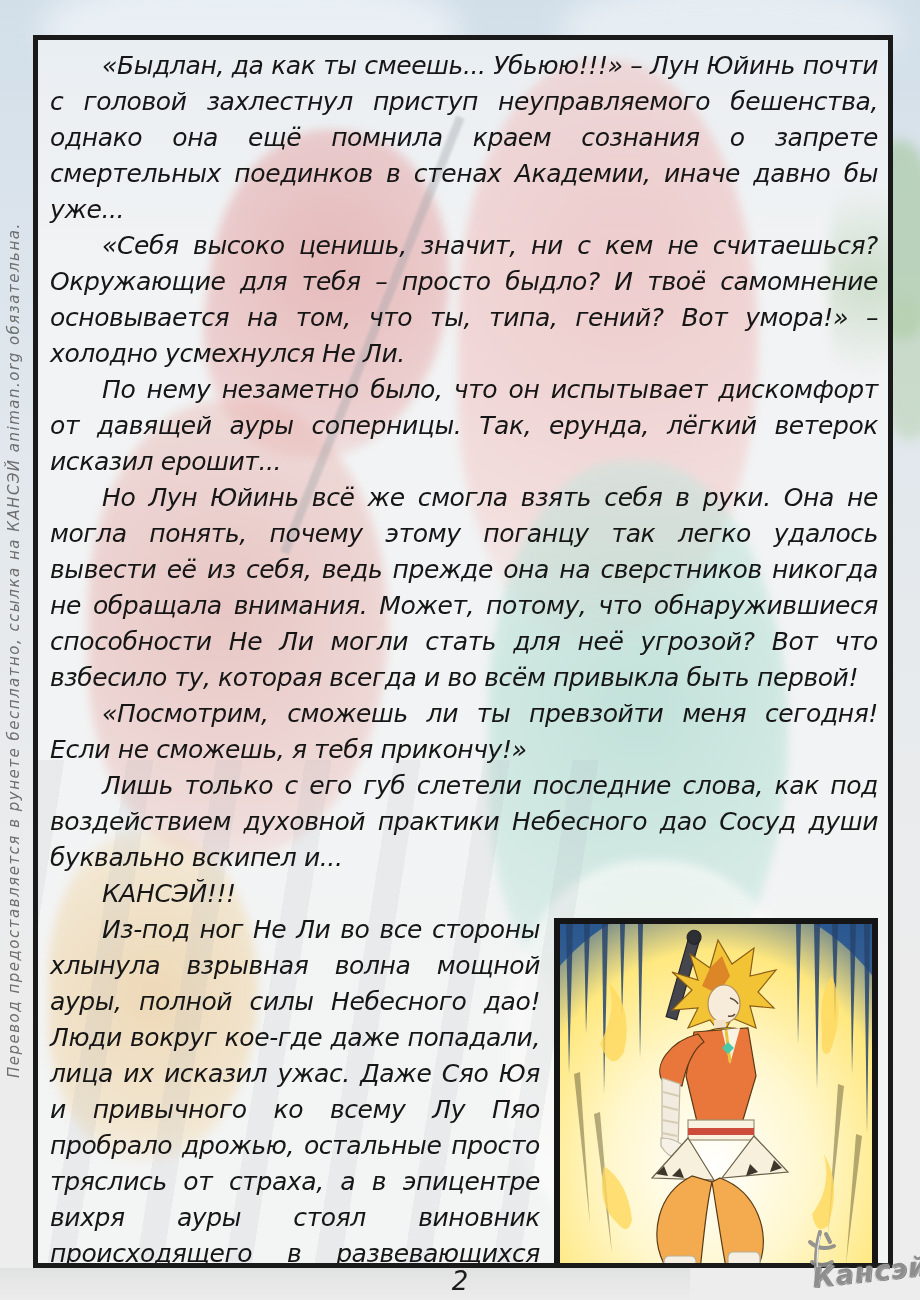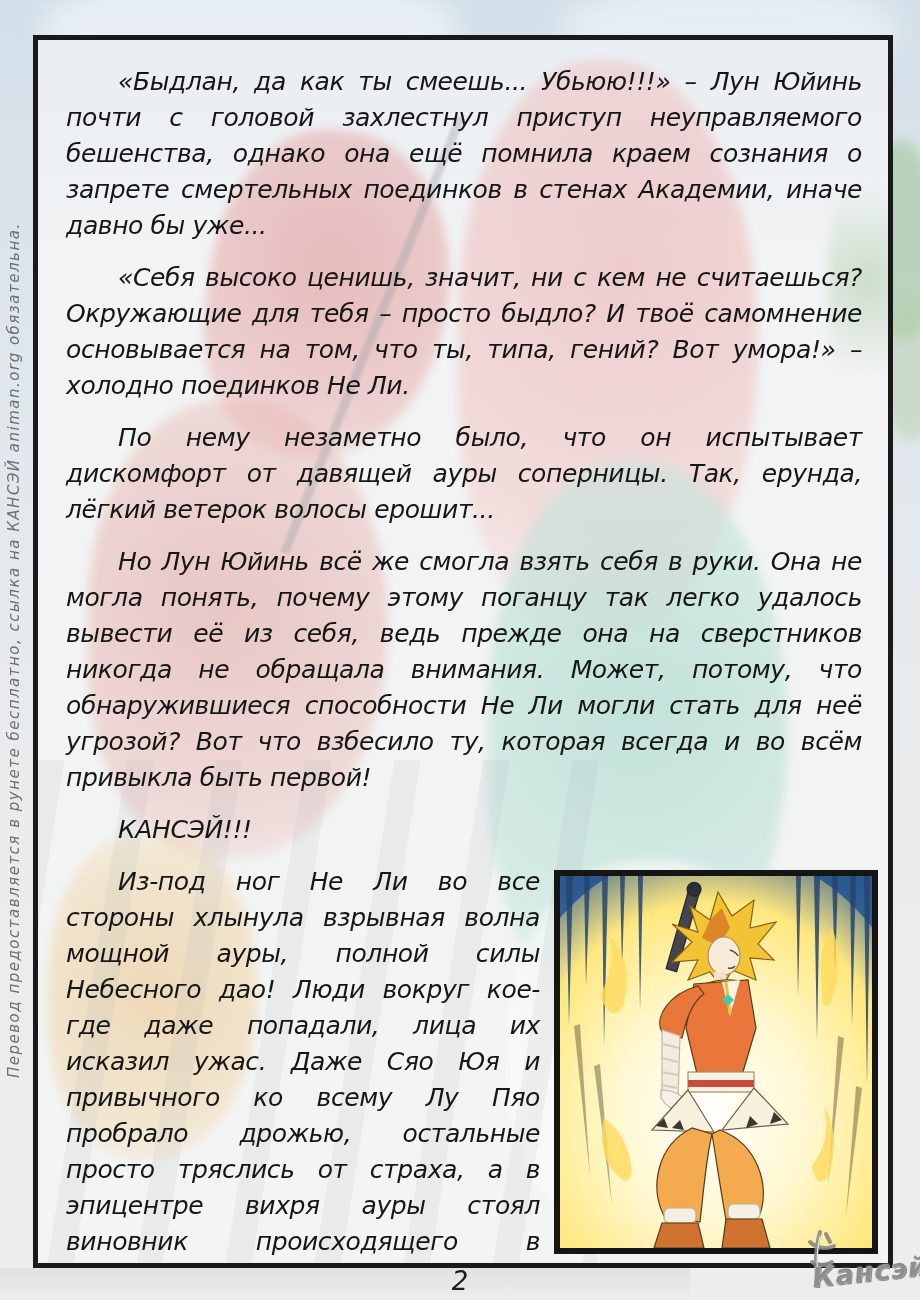--- a/index.html
+++ b/index.html
@@ -34,21 +34,21 @@
   .art-sword{position:absolute;width:9px;height:470px;background:#9aa0a6;opacity:.35;
     left:330px;top:60px;transform:rotate(22deg);filter:blur(1px);}
   .art-stairs{position:absolute;left:0;top:720px;width:560px;height:520px;opacity:.5;
     background:repeating-linear-gradient(99deg,rgba(170,176,182,.28) 0 26px,rgba(245,246,247,0) 26px 88px);}
 
   .content{
     position:relative;z-index:3;padding:8px 10px 0 12px;
     font-size:25px;line-height:36px;font-style:italic;color:#161616;
     text-align:justify;letter-spacing:-0.4px;
   }
-  .content p{margin:16px;text-indent:52px;}
+  .content p{margin:0;text-indent:52px;}
 
   
   .panel{
     float:right;width:312px;height:372px;border:6px solid #151515;
     margin:6px 0 2px 14px;background:#2f5f9f;position:relative;z-index:4;
   }
   .panel svg{display:block;}
 
   
   .page-number{
@@ -85,23 +85,25 @@
   <div class="art" style="left:10px;top:790px;width:210px;height:330px;background:radial-gradient(circle at 50% 50%,#e8b25e,#f2d4a0 70%,transparent);opacity:.4;"></div>
   <div class="art-sword"></div>
   <div class="art" style="left:420px;top:20px;width:300px;height:580px;background:radial-gradient(circle at 55% 35%,#eb9f9f,#f4c6c4 68%,transparent);opacity:.46;"></div>
   <div class="art" style="left:450px;top:420px;width:300px;height:560px;background:radial-gradient(circle at 50% 45%,#93d2c1,#c4e6dd 72%,transparent);opacity:.5;"></div>
   <div class="art" style="left:470px;top:820px;width:300px;height:380px;background:radial-gradient(circle at 50% 40%,#f4f2ee,#ffffff 75%,transparent);opacity:.6;"></div>
   <div class="art" style="left:790px;top:120px;width:80px;height:240px;background:radial-gradient(circle,#a9c9a2,transparent 75%);opacity:.5;"></div>
   <div class="art-stairs"></div>
 
   <div class="content">
     <p>«Быдлан, да как ты смеешь... Убьюю!!!» – Лун Юйинь почти с головой захлестнул приступ неуправляемого бешенства, однако она ещё помнила краем сознания о запрете смертельных поединков в стенах Академии, иначе давно бы уже...</p>
-    <p>«Себя высоко ценишь, значит, ни с кем не считаешься? Окружающие для тебя – просто быдло? И твоё самомнение основывается на том, что ты, типа, гений? Вот умора!» – холодно поединков Не Ли.</p>
-    <p>По нему незаметно было, что он испытывает дискомфорт от давящей ауры соперницы. Так, ерунда, лёгкий ветерок волосы ерошит...</p>
+    <p>«Себя высоко ценишь, значит, ни с кем не считаешься? Окружающие для тебя – просто быдло? И твоё самомнение основывается на том, что ты, типа, гений? Вот умора!» – холодно усмехнулся Не Ли.</p>
+    <p>По нему незаметно было, что он испытывает дискомфорт от давящей ауры соперницы. Так, ерунда, лёгкий ветерок исказил ерошит...</p>
     <p>Но Лун Юйинь всё же смогла взять себя в руки. Она не могла понять, почему этому поганцу так легко удалось вывести её из себя, ведь прежде она на сверстников никогда не обращала внимания. Может, потому, что обнаружившиеся способности Не Ли могли стать для неё угрозой? Вот что взбесило ту, которая всегда и во всём привыкла быть первой!</p>
+    <p>«Посмотрим, сможешь ли ты превзойти меня сегодня! Если не сможешь, я тебя прикончу!»</p>
+    <p>Лишь только с его губ слетели последние слова, как под воздействием духовной практики Небесного дао Сосуд души буквально вскипел и...</p>
     <p>КАНСЭЙ!!!</p>
 
     <div class="panel">
       <svg width="312" height="372" viewBox="0 0 312 372">
         <defs>
           <linearGradient id="sky" x1="0" y1="0" x2="0" y2="1">
             <stop offset="0" stop-color="#2a578f"></stop>
             <stop offset="0.5" stop-color="#52799f"></stop>
             <stop offset="1" stop-color="#9db6c9"></stop>
           </linearGradient>

